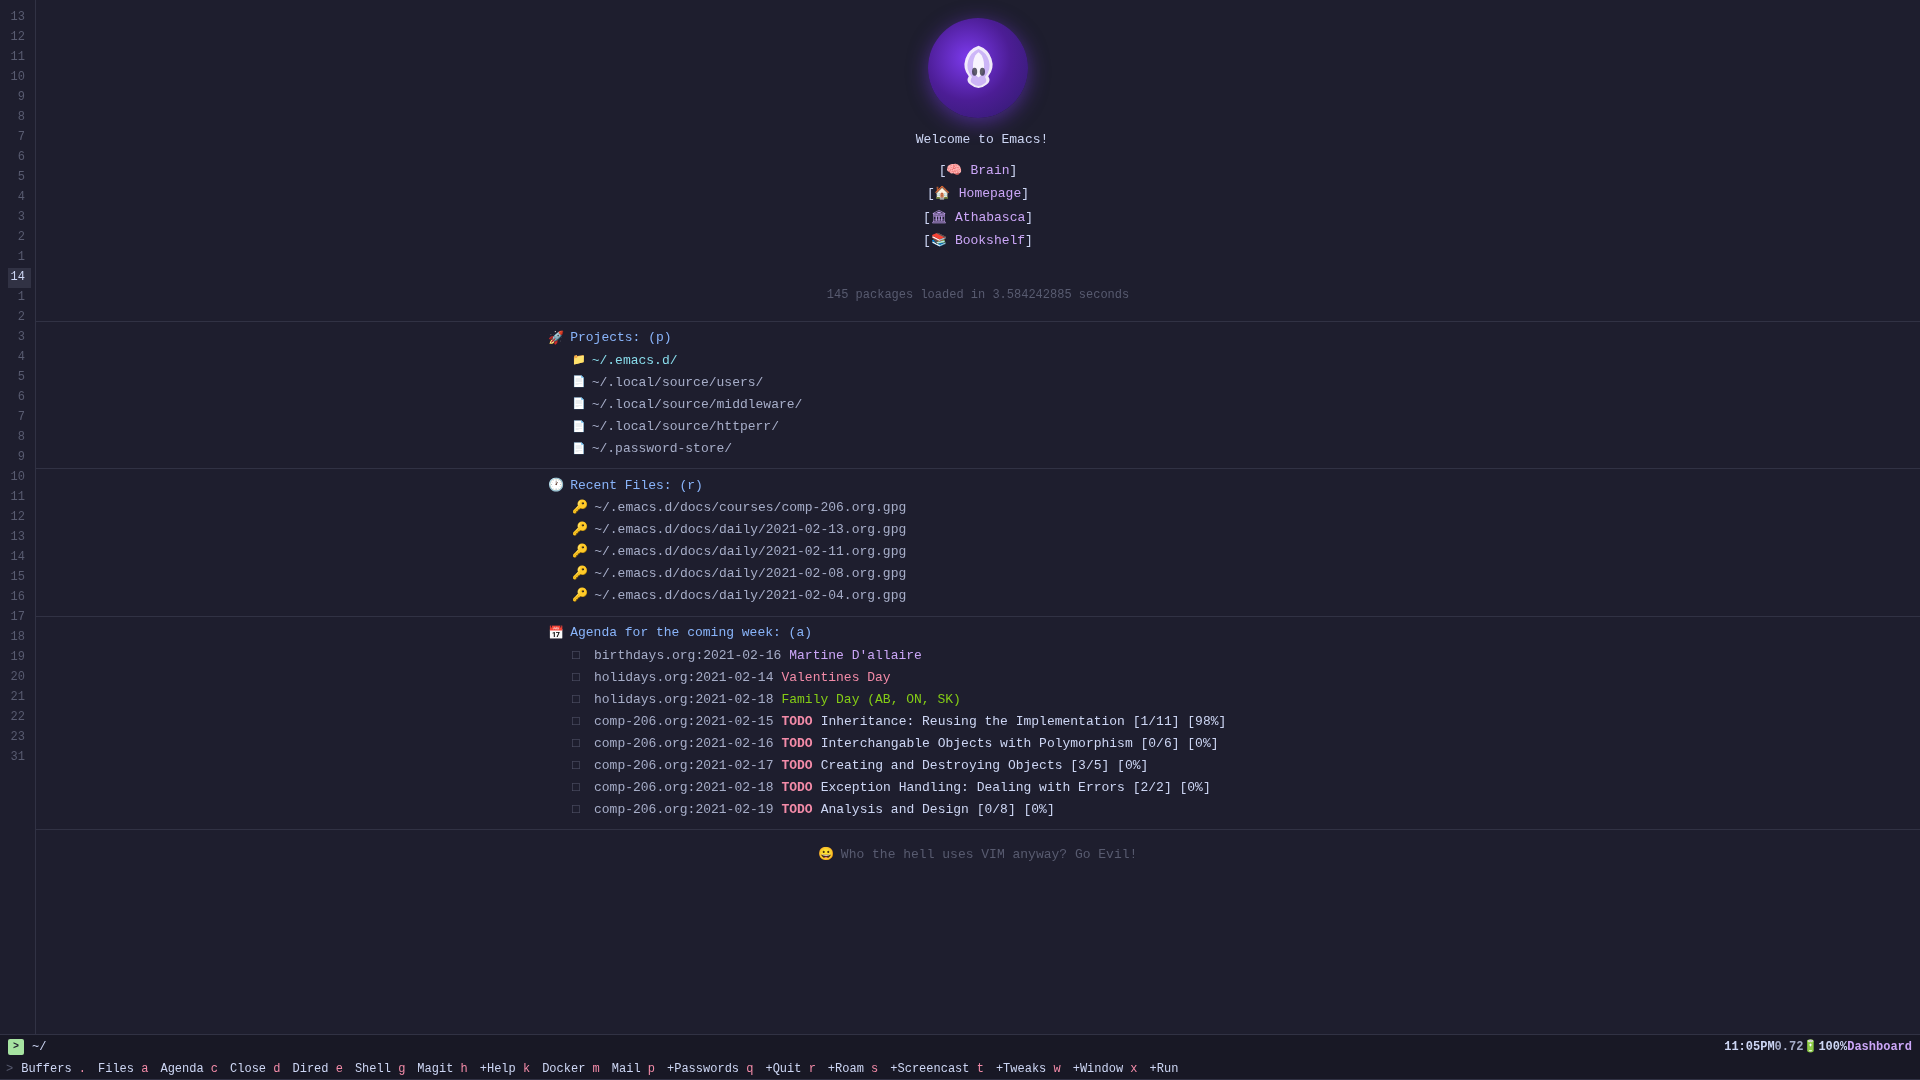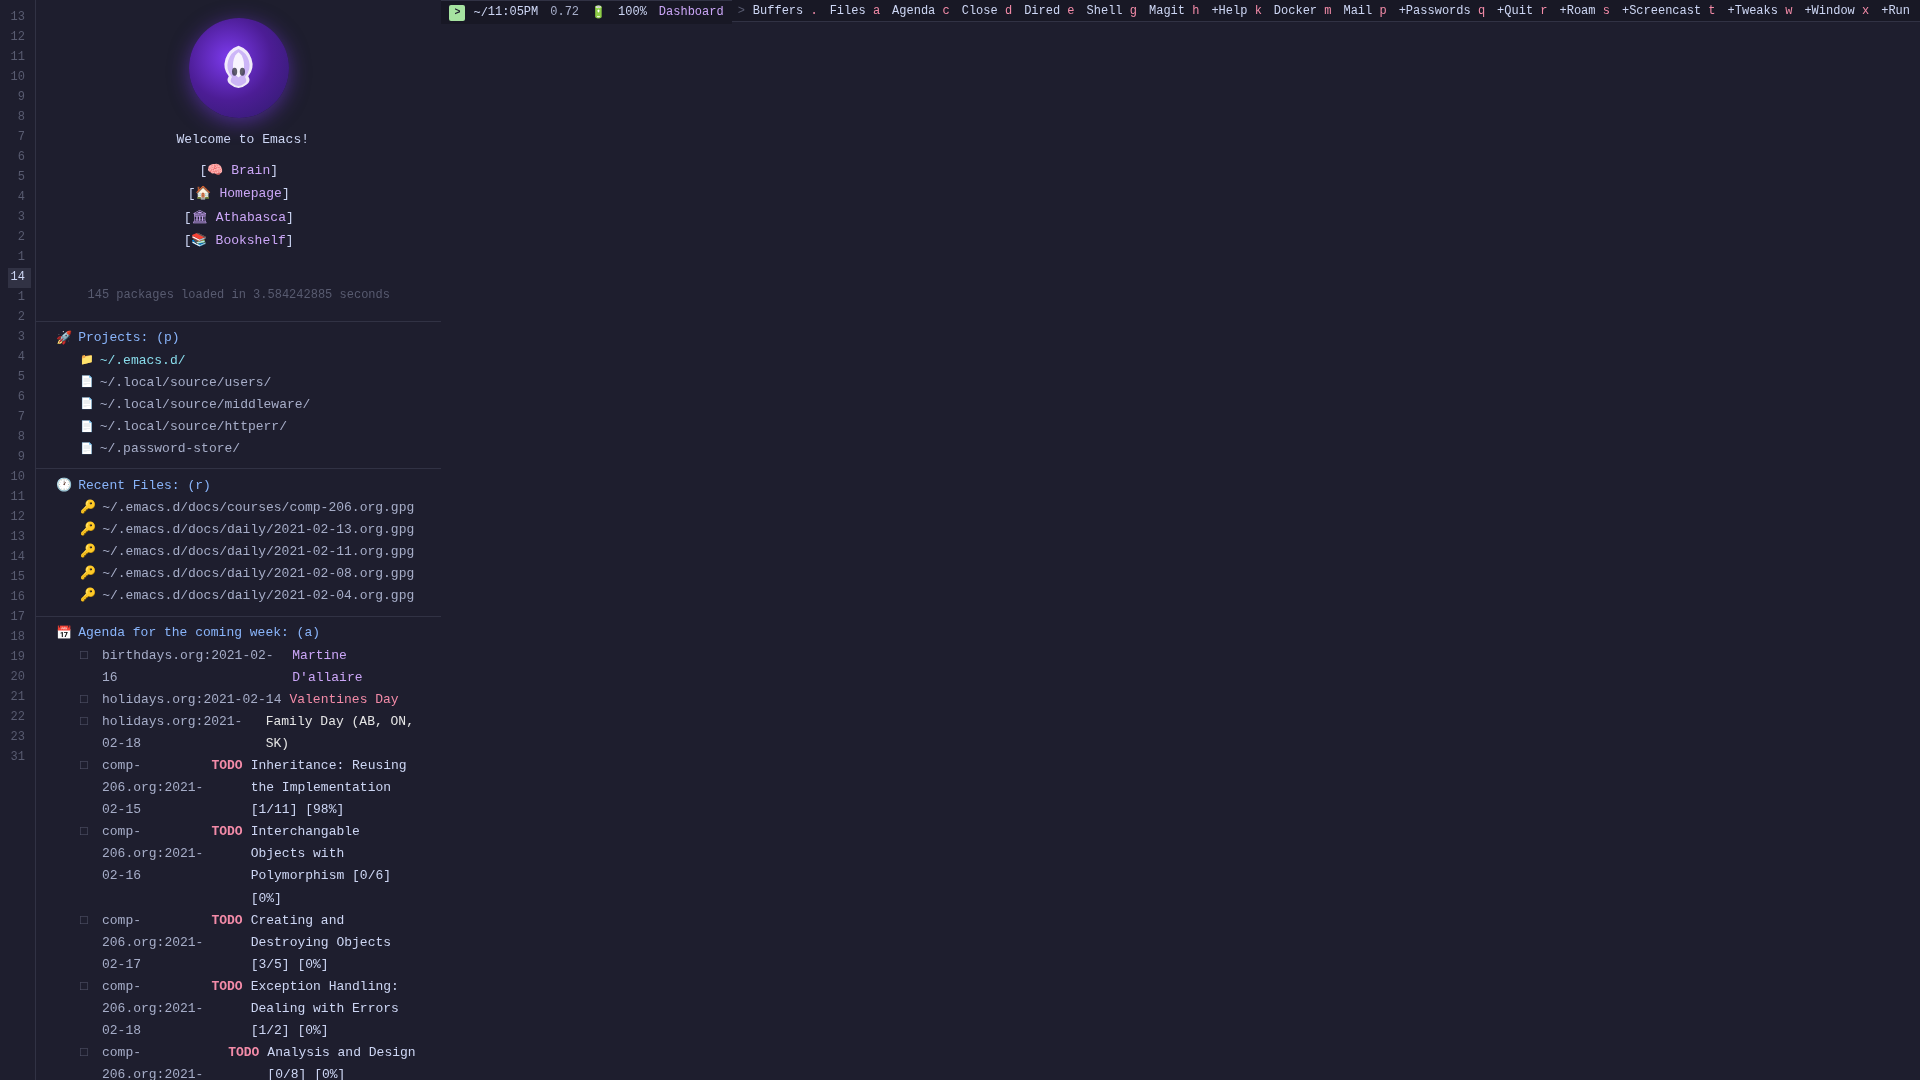--- a/index.html
+++ b/index.html
@@ -179,21 +179,21 @@
       color: #585b70;
       min-width: 14px;
     }
 
     .agenda-date {
       color: #a6adc8;
     }
 
     .agenda-event-purple { color: #cba6f7; }
     .agenda-event-red { color: #f38ba8; }
-    .agenda-event-green { color: #e5e5e5; }
+    .agenda-event-green { color: #84cc16; }
     .todo-label { color: #f38ba8; font-weight: bold; }
     .agenda-task { color: #cdd6f4; }
 
     .evil-text {
       text-align: center;
       color: #585b70;
       margin: 12px 0;
       font-size: 13px;
       display: flex;
       align-items: center;
@@ -234,23 +234,24 @@
       font-size: 10px;
     }
 
     .status-path {
       color: #cdd6f4;
     }
 
     .status-right {
       margin-left: auto;
       display: flex;
-      align-items: flex-start;
-      gap: 12px;
+      align-items: center;
+      gap: 0;
       color: #a6adc8;
+      font-weight: bold;
     }
 
     .status-time { color: #cdd6f4; }
     .status-battery { color: #a6e3a1; }
     .status-percent { color: #cdd6f4; }
     .status-dashboard { color: #cba6f7; }
 
     .menu-bar {
       background-color: #181825;
       height: 22px;
@@ -274,21 +275,21 @@
     }
 
     .menu-arrow {
       color: #585b70;
       padding: 0 2px;
     }
 
     .content-wrapper {
       flex: 1;
       display: flex;
-      flex-direction: row;
+      flex-direction: column;
       overflow: hidden;
     }
 
     .editor-row {
       display: flex;
       flex: 1;
       overflow: hidden;
     }
   </style>
 </head>
@@ -471,21 +472,21 @@
           <div class="agenda-item">
             <span class="doc-icon">□</span>
             <span class="agenda-date">comp-206.org:2021-02-17</span>
             <span class="todo-label">TODO</span>
             <span class="agenda-task">Creating and Destroying Objects [3/5] [0%]</span>
           </div>
           <div class="agenda-item">
             <span class="doc-icon">□</span>
             <span class="agenda-date">comp-206.org:2021-02-18</span>
             <span class="todo-label">TODO</span>
-            <span class="agenda-task">Exception Handling: Dealing with Errors [1/2] [0%]</span>
+            <span class="agenda-task">Exception Handling: Dealing with Errors [2/2] [0%]</span>
           </div>
           <div class="agenda-item">
             <span class="doc-icon">□</span>
             <span class="agenda-date">comp-206.org:2021-02-19</span>
             <span class="todo-label">TODO</span>
             <span class="agenda-task">Analysis and Design [0/8] [0%]</span>
           </div>
         </div>
       </div>
 

